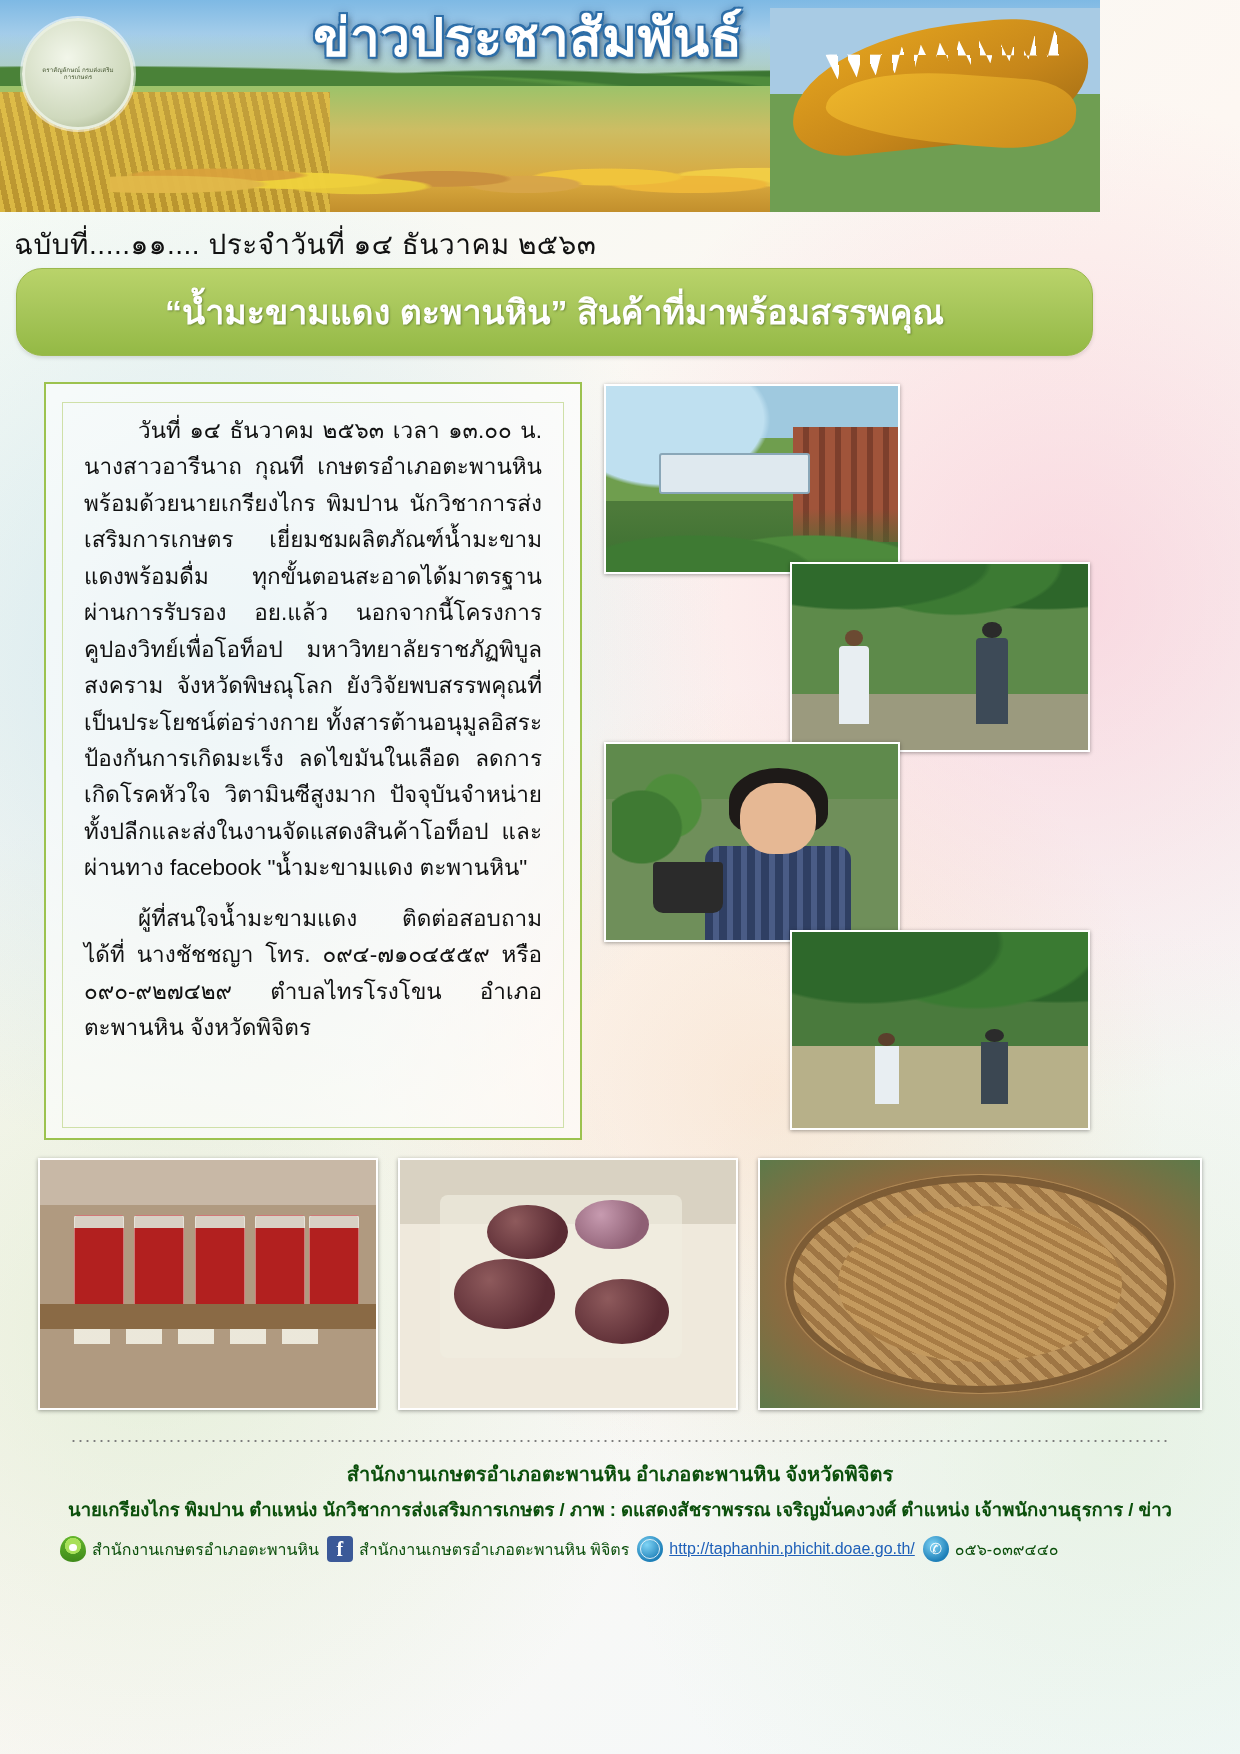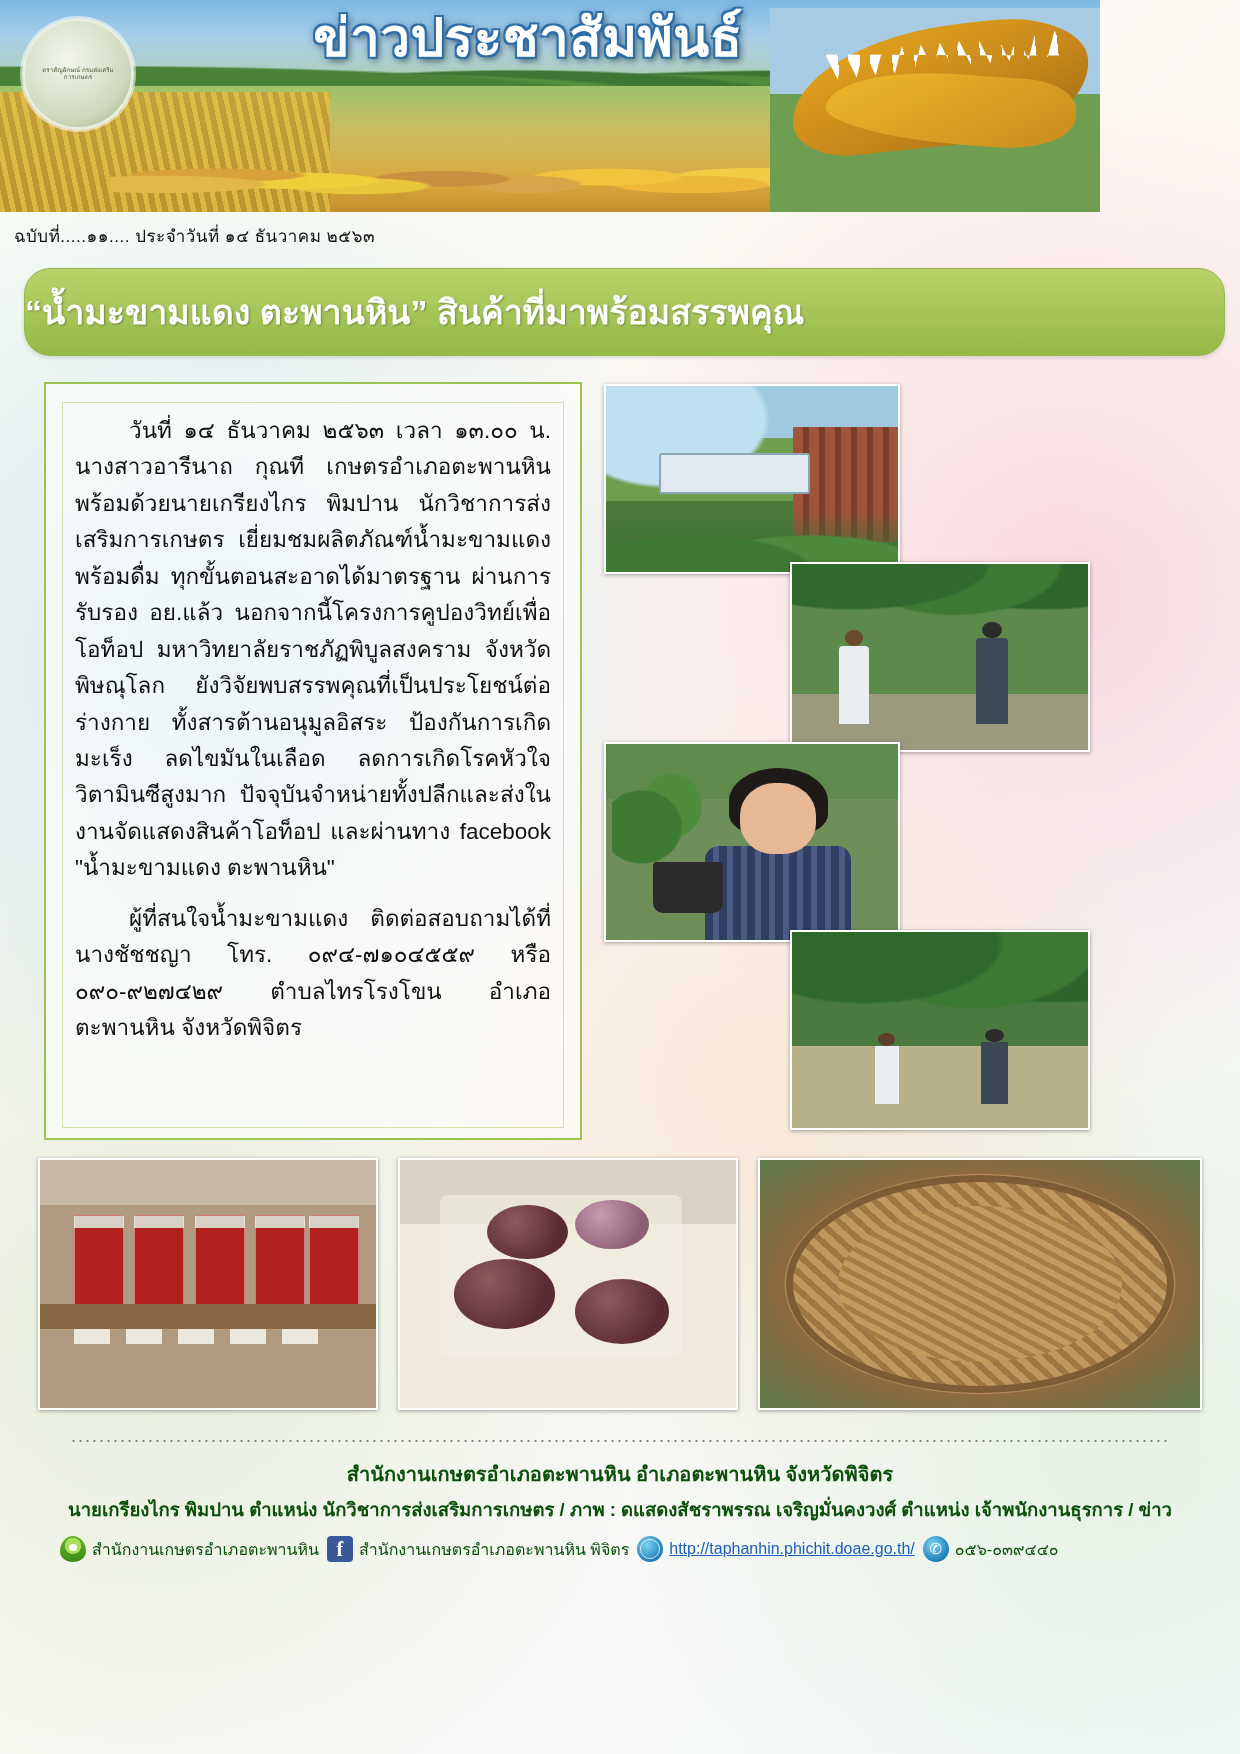--- a/index.html
+++ b/index.html
@@ -141,34 +141,34 @@
     text-shadow: -1.5px -1.5px 0 #2d6ea8, 1.5px -1.5px 0 #2d6ea8, -1.5px 1.5px 0 #2d6ea8, 1.5px 1.5px 0 #2d6ea8, 2px 3px 5px rgba(0,0,0,0.4);
     margin-top: 2px;
     font-family: "Liberation Serif", serif;
     font-style: italic;
   }
 
   
   .issue-line {
     position: absolute;
     top: 222px; left: 14px;
-    font-size: 17px;
+    font-size: 28px;
     color: #111;
     letter-spacing: 0.5px;
   }
 
   
   .headline {
     position:absolute;
-    top: 268px; left: 24px;
-    width: 1201px; height: 88px;
+    top: 268px; left: 16px;
+    width: 1077px; height: 88px;
     background: linear-gradient(to bottom, #b9d36a 0%, #a7c65a 48%, #94b945 100%);
     border-radius: 26px;
     border: 1px solid #9ab84d;
-    display:flex; align-items:center; 
+    display:flex; align-items:center; justify-content:center;
     box-shadow: 0 2px 4px rgba(0,0,0,0.12);
   }
   .headline-text {
     font-size: 34px;
     font-weight: bold;
     color: #ffffff;
     text-shadow: 1px 1px 2px rgba(60,80,25,0.5);
     text-align:center;
   }
 
@@ -177,21 +177,21 @@
     position:absolute;
     top: 382px; left: 44px;
     width: 538px; height: 758px;
     border: 2px solid #9cc24f;
     background: rgba(255,255,255,0.58);
     padding: 18px 16px 10px 16px;
   }
   .article-inner {
     border: 1px solid #cfe0a8;
     width:100%; height:100%;
-    padding: 10px 12px;
+    padding: 10px 21px;
   }
   .para {
     font-size: 22.5px;
     line-height: 1.62;
     color: #111;
     text-indent: 54px;
     margin-bottom: 14px;
     text-align: justify;
   }
 

